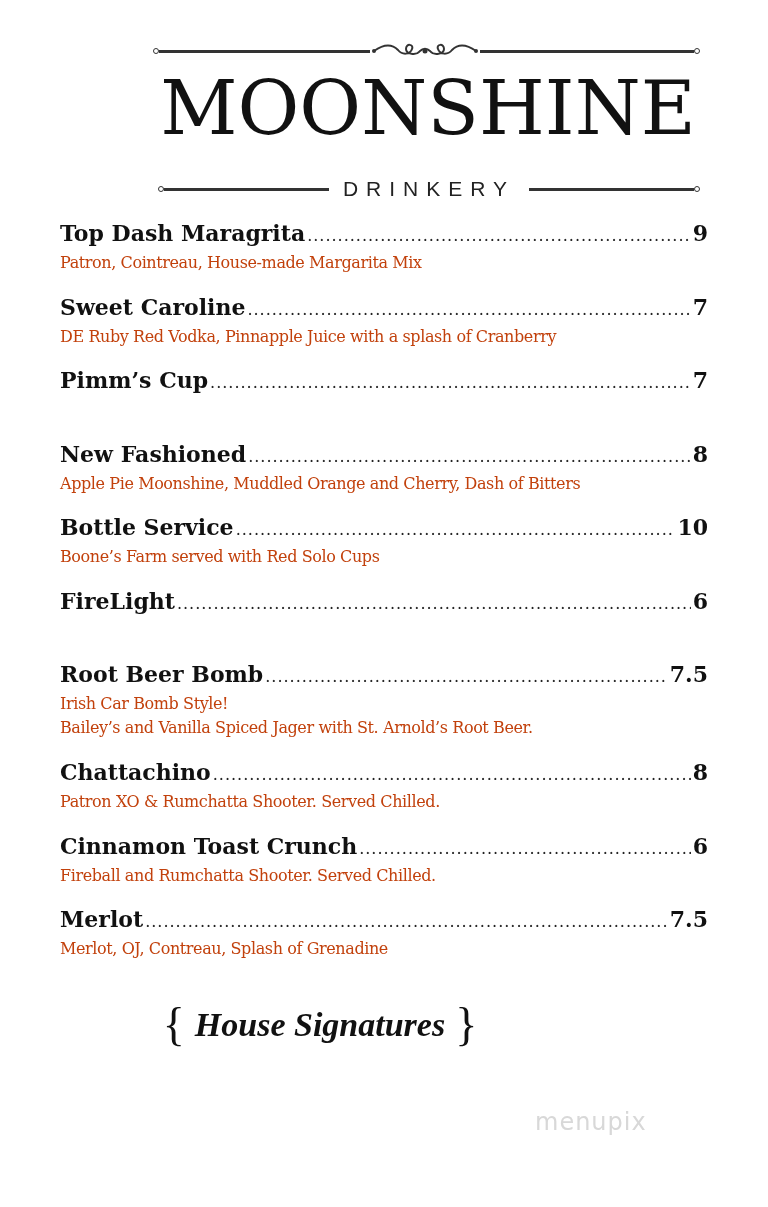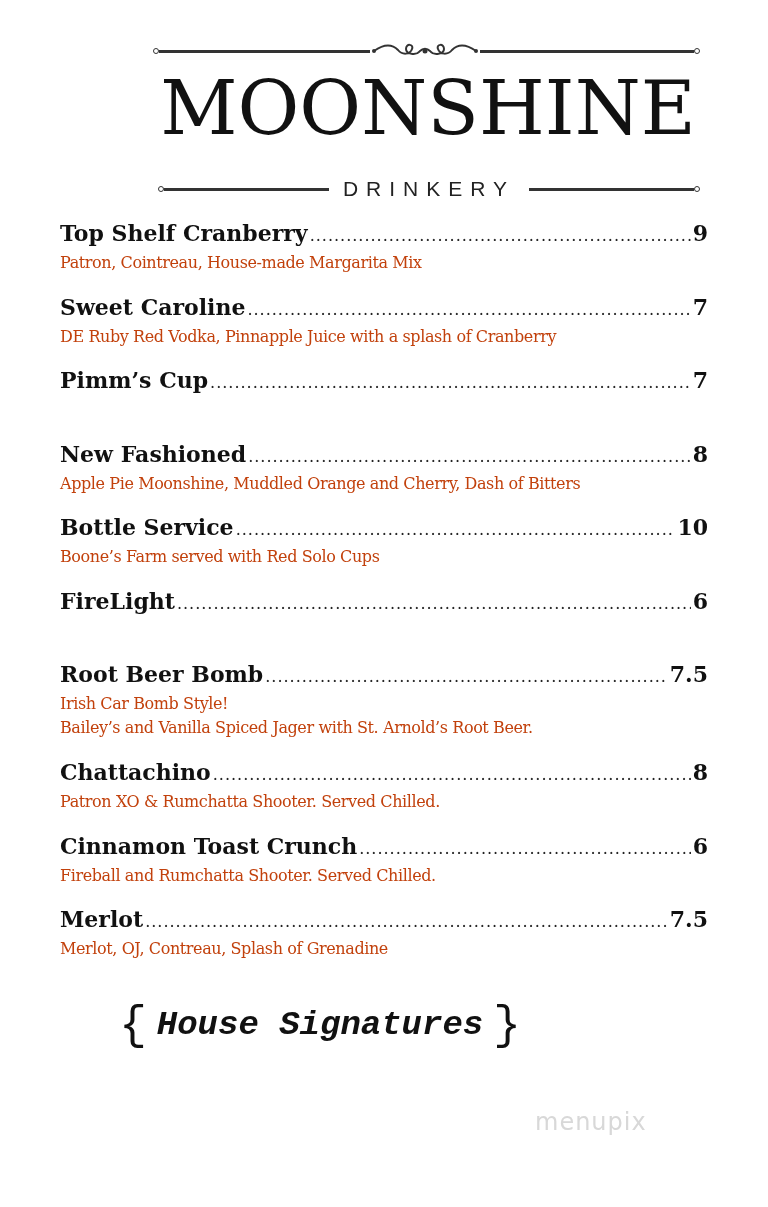--- a/index.html
+++ b/index.html
@@ -20,21 +20,21 @@
   .menu { position: absolute; left: 60px; top: 218px; width: 648px; }
   .item { position: relative; height: 73.5px; }
   .item.tall { height: 98px; }
   .name-row { display: flex; align-items: baseline; font-family: "DejaVu Serif", serif; font-weight: bold; font-size: 22px; line-height: 30px; color: #111; }
   .name { white-space: nowrap; }
   .dots { flex: 1; overflow: hidden; white-space: nowrap; font-weight: normal; font-size: 16px; letter-spacing: 1px; color: #222; margin: 0 2px; }
   .dots::after { content: "......................................................................................................................................................................................"; }
   .price { white-space: nowrap; }
   .desc { font-family: "DejaVu Serif", serif; font-size: 16px; line-height: 24px; color: #c2410c; white-space: nowrap; letter-spacing: -0.4px; }
 
-  .section-title { position: absolute; top: 995px; left: 0; width: 640px; text-align: center; font-family: Liberation Mono, monospace; font-size: 34px; line-height: 60px; color: #111; }
+  .section-title { position: absolute; top: 995px; left: 0; width: 640px; text-align: center; font-family: Liberation Serif, serif; font-size: 34px; line-height: 60px; color: #111; }
   .brace { font-weight: normal; font-size: 46px; vertical-align: -4px; }
   .sig-text { font-weight: bold; font-style: italic; padding: 0 10px; }
   .watermark { position: absolute; top: 1108px; left: 535px; font-family: "DejaVu Sans", sans-serif; font-size: 24px; color: #d8d8d8; letter-spacing: 1px; }
 </style>
 </head>
 <body>
 
 <div class="header">
   <div class="top-rule"></div>
   <svg class="flourish" viewBox="0 0 110 22">
@@ -47,21 +47,21 @@
   <div class="sub-row">
     <div class="sub-line l"></div>
     <div class="subtitle">DRINKERY</div>
     <div class="sub-line r"></div>
   </div>
 </div>
 
 <div class="menu">
   <div class="item">
     <div class="name-row">
-        <span class="name">Top Shelf Cranberry</span>
+        <span class="name">Top Dash Maragrita</span>
         <span class="dots"></span>
         <span class="price">9</span>
       </div>
     <div class="desc">Patron, Cointreau, House-made Margarita Mix</div>
   </div>
   <div class="item">
     <div class="name-row">
         <span class="name">Sweet Caroline</span>
         <span class="dots"></span>
         <span class="price">7</span>

